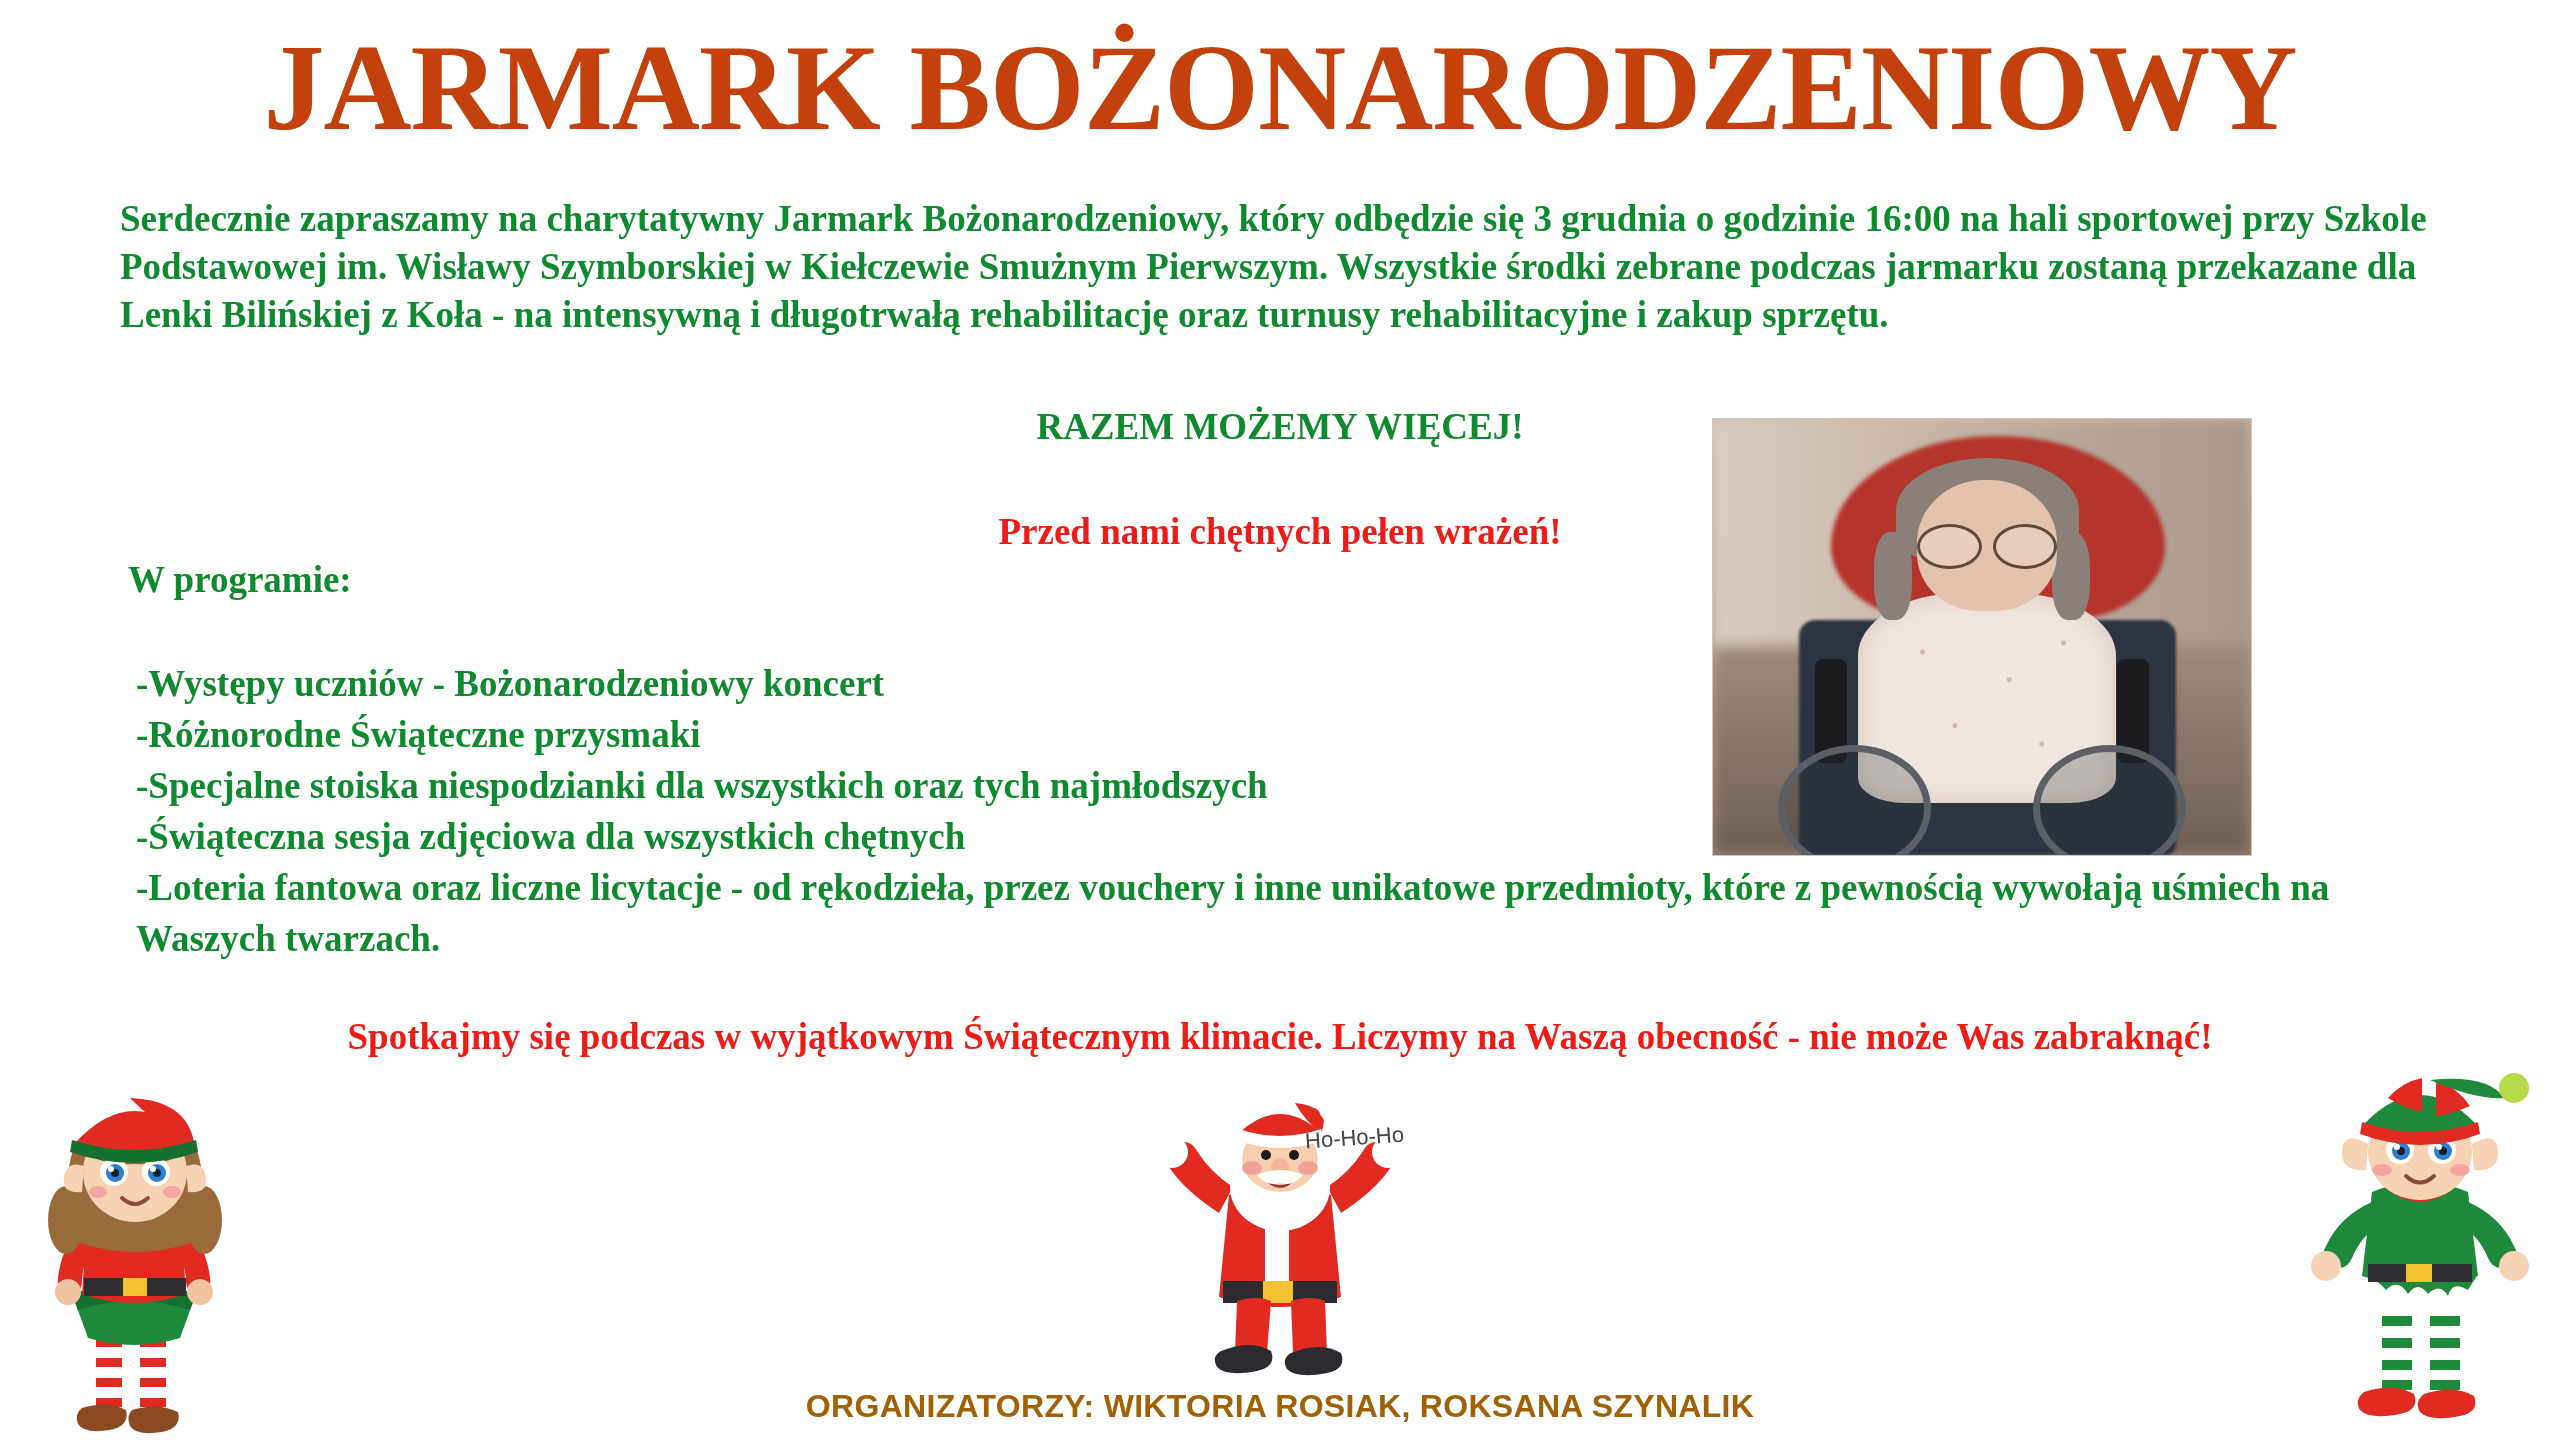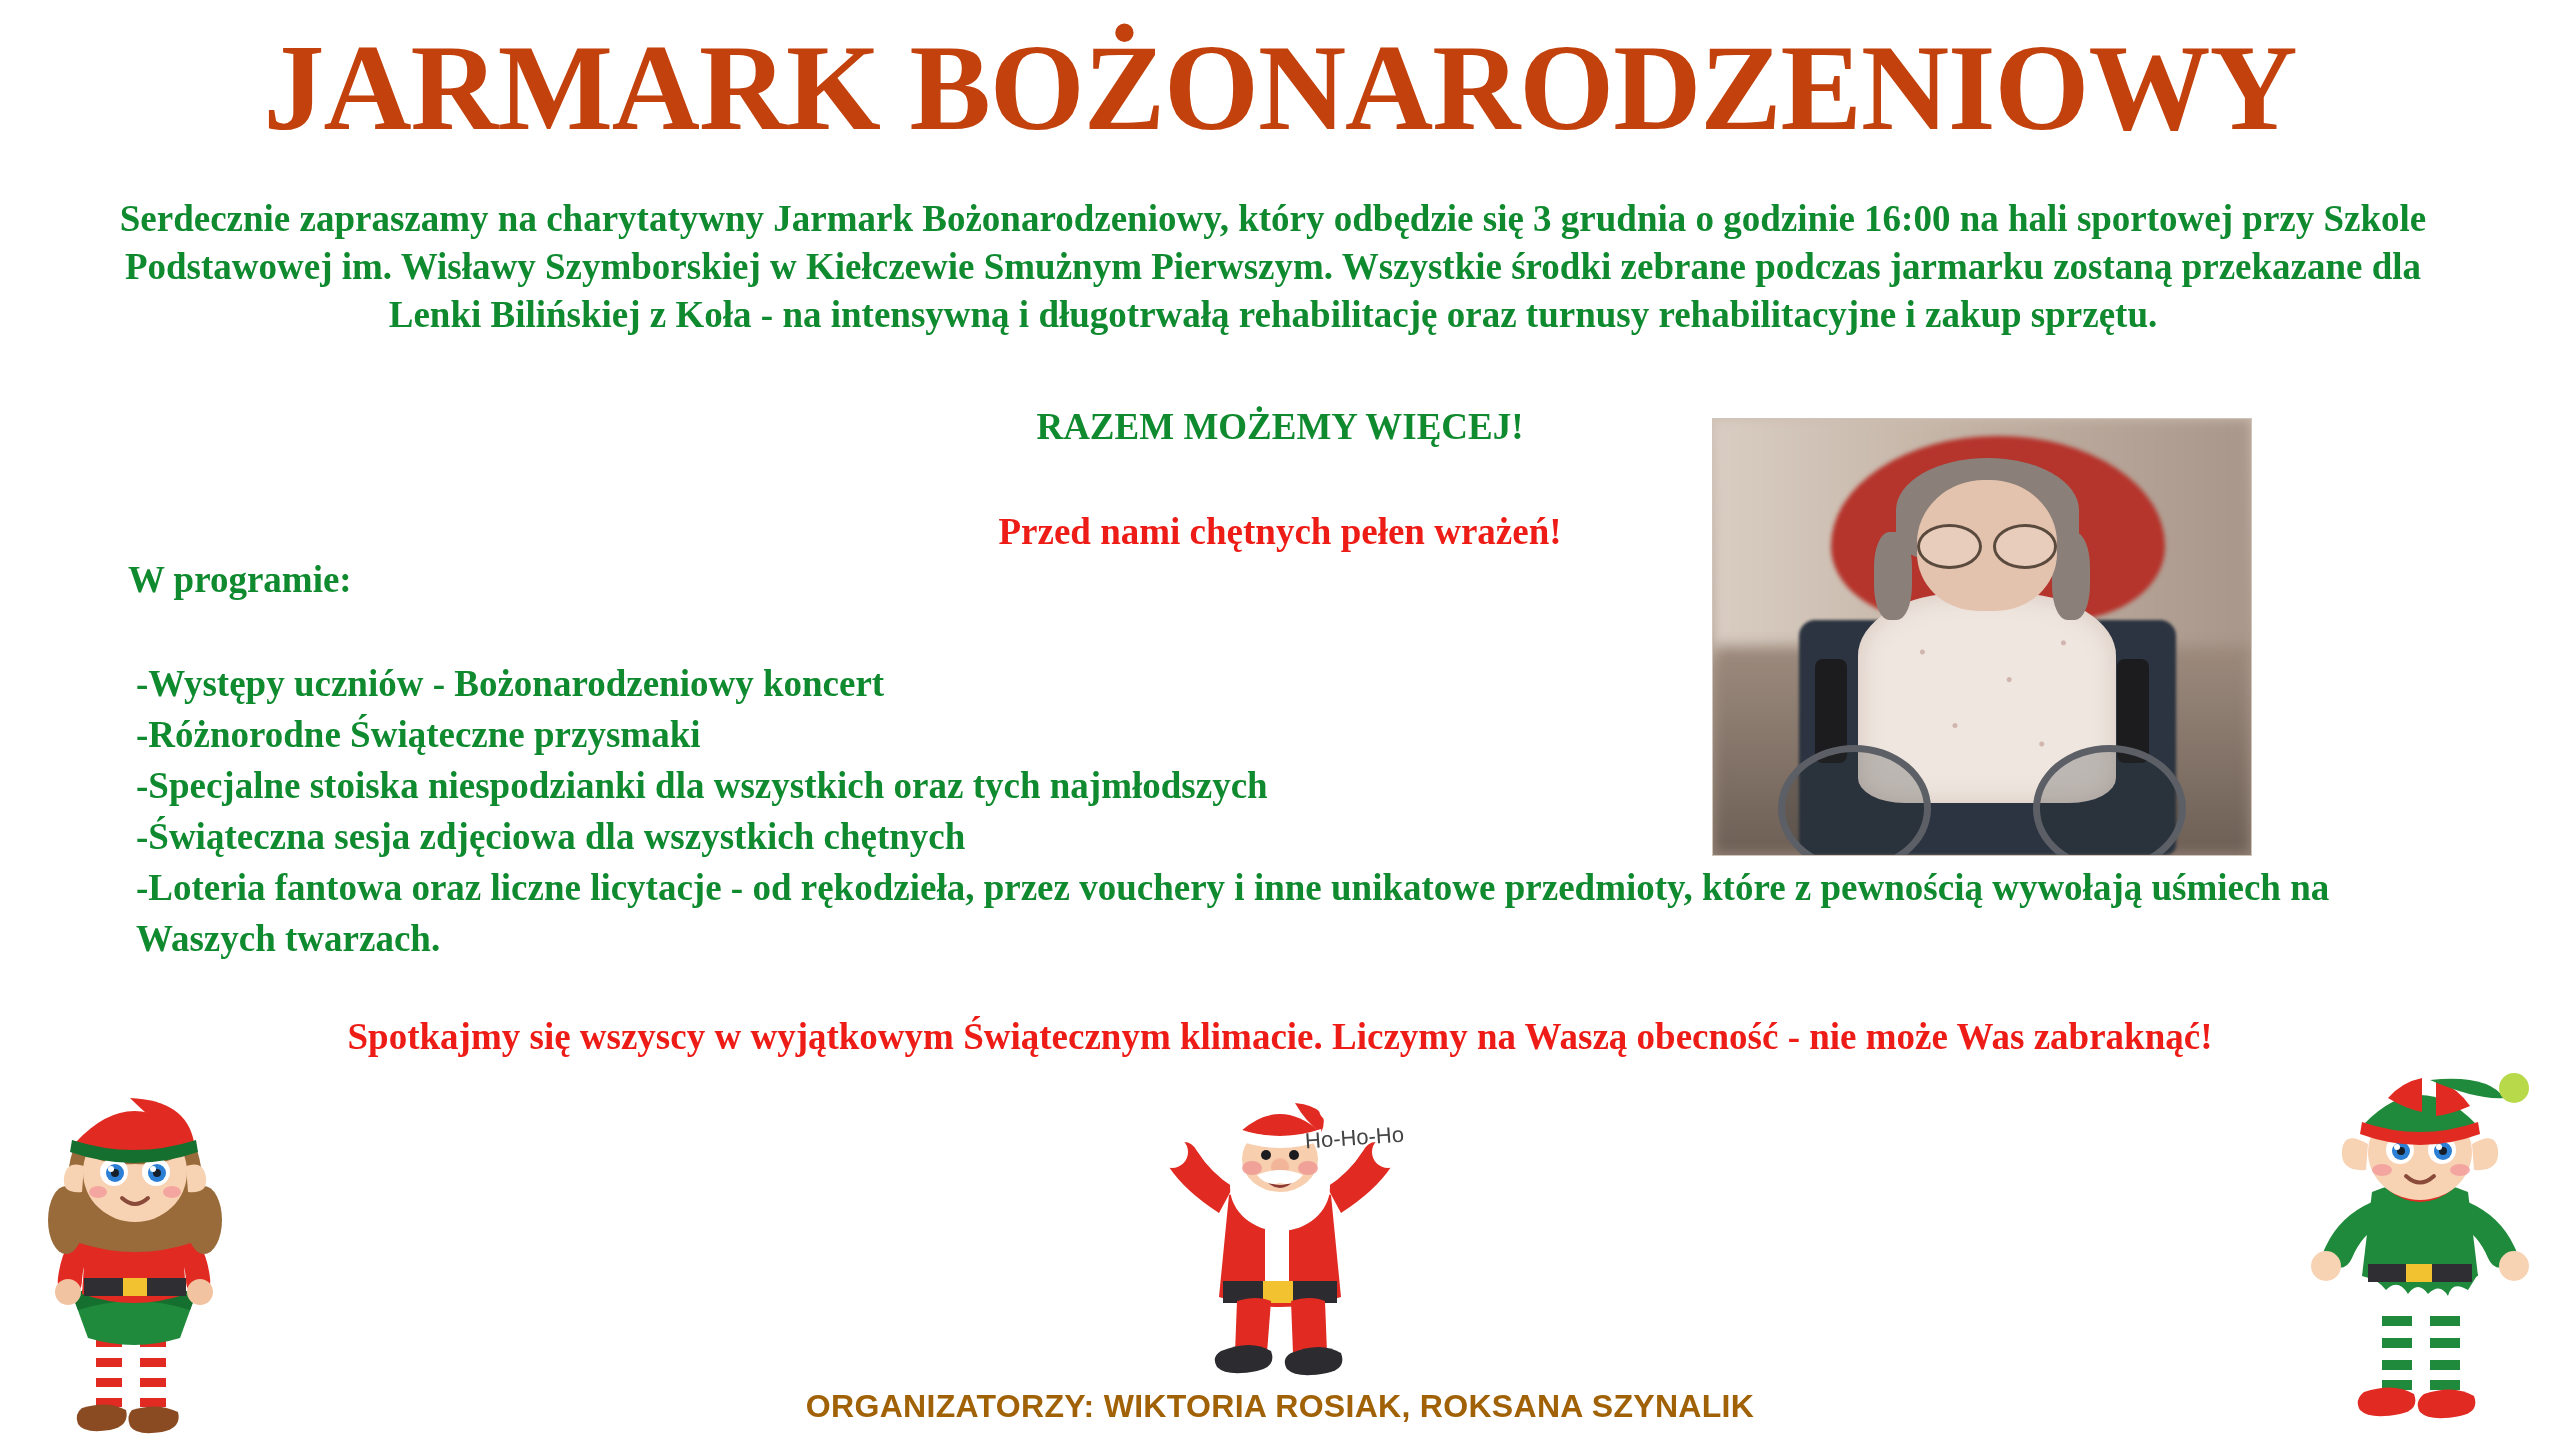--- a/index.html
+++ b/index.html
@@ -35,23 +35,23 @@
     font-size: 122px;
     line-height: 1.05;
     letter-spacing: -1px;
     white-space: nowrap;
   }
 
   
   .intro {
     position: absolute;
     top: 195px;
-    left: 113px;
+    left: 120px;
     width: 2320px;
-    text-align: center;
+    text-align: left;
     color: #0f8a2f;
     font-weight: bold;
     font-size: 37px;
     line-height: 1.30;
   }
 
   .razem {
     position: absolute;
     top: 405px;
     left: 0;
@@ -282,21 +282,21 @@
   <div class="program-heading">W programie:</div>
 
   <div class="program-list">
     <div class="item">-Występy uczniów - Bożonarodzeniowy koncert</div>
     <div class="item">-Różnorodne Świąteczne przysmaki</div>
     <div class="item">-Specjalne stoiska niespodzianki dla wszystkich oraz tych najmłodszych</div>
     <div class="item">-Świąteczna sesja zdjęciowa dla wszystkich chętnych</div>
     <div class="item wrap">-Loteria fantowa oraz liczne licytacje - od rękodzieła, przez vouchery i inne unikatowe przedmioty, które z pewnością wywołają uśmiech na Waszych twarzach.</div>
   </div>
 
-  <div class="closing">Spotkajmy się wszyscy w wyjątkowym Świątecznym klimacie. Liczymy na Waszą obecność - nie może Was zabraknąć!</div>
+  <div class="closing">Spotkajmy się podczas w wyjątkowym Świątecznym klimacie. Liczymy na Waszą obecność - nie może Was zabraknąć!</div>
 
   <div class="photo">
     <div class="bg"></div>
     <div class="wall"></div>
     <div class="floor"></div>
     <div class="red-shirt"></div>
     <div class="chair-back"></div>
     <div class="girl-torso"></div>
     <div class="hair"></div>
     <div class="braid-l"></div>

